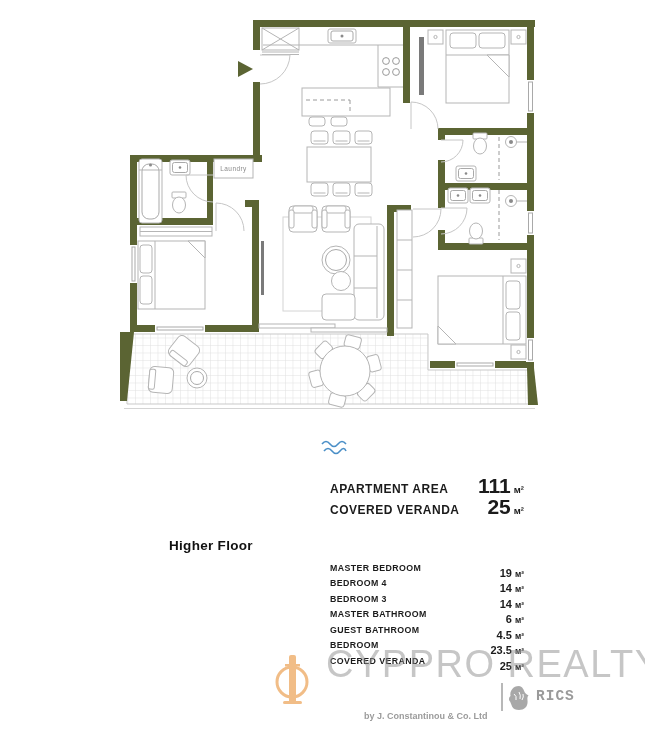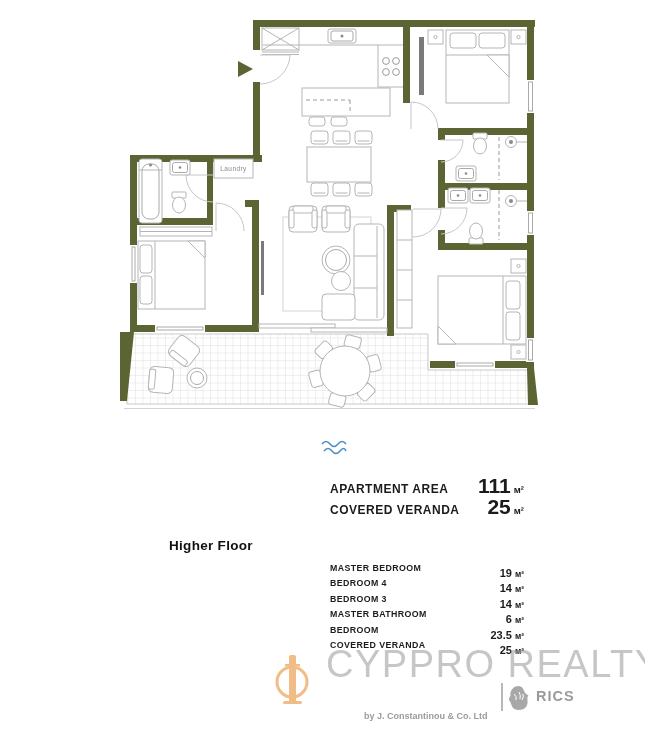--- a/index.html
+++ b/index.html
@@ -35,21 +35,21 @@
 
   .watermark{position:absolute;left:0;top:0;width:645px;height:732px;pointer-events:none;z-index:5;}
   .wm-brand{position:absolute;left:326px;top:643px;font-size:38px;font-weight:400;
             color:#8f8f8f;opacity:.5;letter-spacing:1.5px;white-space:nowrap;}
   .wm-logo{position:absolute;left:270px;top:650px;opacity:.75;}
   .wm-byline{position:absolute;left:364px;top:691px;font-size:9px;font-weight:700;
              color:#8a8a8a;opacity:.85;white-space:nowrap;margin-top:20px;}
   .wm-divider{position:absolute;left:501px;top:683px;width:1.5px;height:28px;background:#9a9a9a;opacity:.7;}
   .wm-lion{position:absolute;left:506px;top:685px;opacity:.85;}
   .wm-rics{position:absolute;left:536px;top:688px;font-size:14.5px;font-weight:700;
-           color:#9a9a9a;letter-spacing:1px;}
+           color:#9a9a9a;letter-spacing:1px;font-family:Liberation Mono, monospace;}
 </style>
 </head>
 <body>
 
 <div class="canvas">
 
   <svg class="plan" width="645" height="460" viewBox="0 0 645 460">
     <defs>
       <pattern id="tiles" width="7.5" height="7.5" patternUnits="userSpaceOnUse">
         <path d="M7.5 0H0V7.5" fill="none" stroke="#e0e0e0" stroke-width="1"></path>
@@ -373,20 +373,24 @@
         <span class="lbl">BEDROOM 3</span>
         <span class="val"><span class="num">14</span><span class="unit">м²</span></span>
       </div>
 
 
       <div class="row">
         <span class="lbl">MASTER BATHROOM</span>
         <span class="val"><span class="num">6</span><span class="unit">м²</span></span>
       </div>
 
+      <div class="row">
+        <span class="lbl">GUEST BATHROOM</span>
+        <span class="val"><span class="num">4.5</span><span class="unit">м²</span></span>
+      </div>
 
 
       <div class="row">
         <span class="lbl">BEDROOM</span>
         <span class="val"><span class="num">23.5</span><span class="unit">м²</span></span>
       </div>
 
       <div class="row">
         <span class="lbl">COVERED VERANDA</span>
         <span class="val"><span class="num">25</span><span class="unit">м²</span></span>

